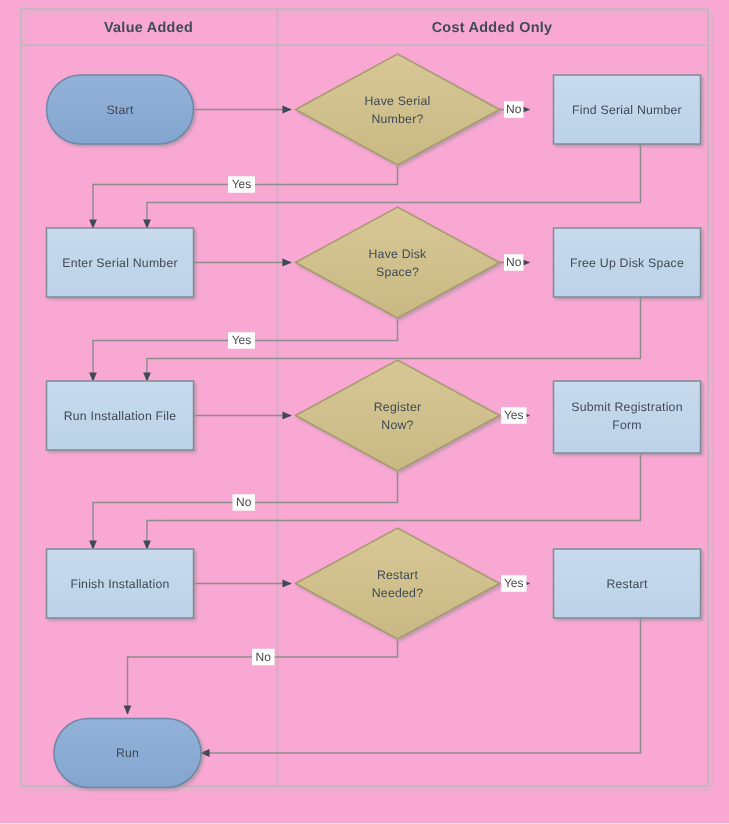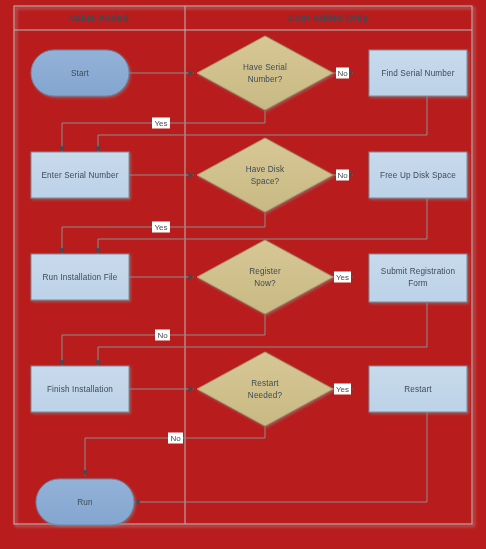--- a/index.html
+++ b/index.html
@@ -1,17 +1,17 @@
 <!DOCTYPE html>
 <html><head>
 <meta charset="utf-8">
 <style>
   html,body{margin:0;padding:0;background:#ffffff;}
   body{font-family:"Liberation Sans",sans-serif;}
-  #stage{position:relative;width:486px;height:549px;overflow:hidden;background:#b91c1c;}
+  #stage{position:relative;width:486px;height:549px;overflow:hidden;background:#f9a8d4;}
   #svgroot{position:absolute;left:0;top:0;width:486px;height:549px;}
   .nodeLabel{
     font-family:"Liberation Sans",sans-serif;
     font-size:8.2px;
     fill:#3f4a56;
     text-anchor:middle;
     dominant-baseline:middle;
     letter-spacing:.15px;
   }
   .edgeLabel{

